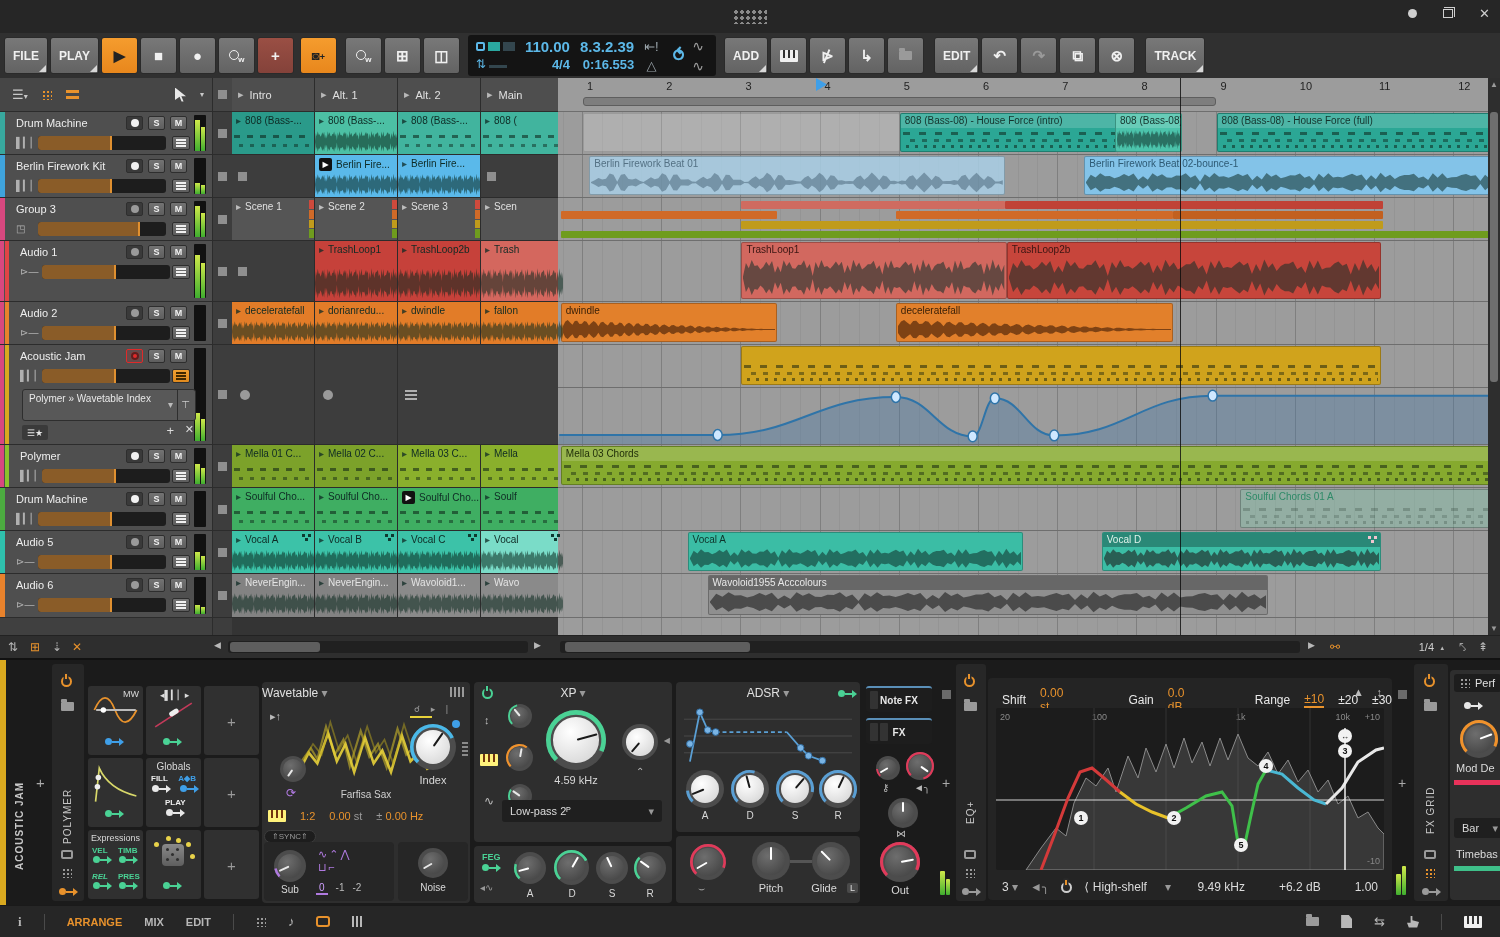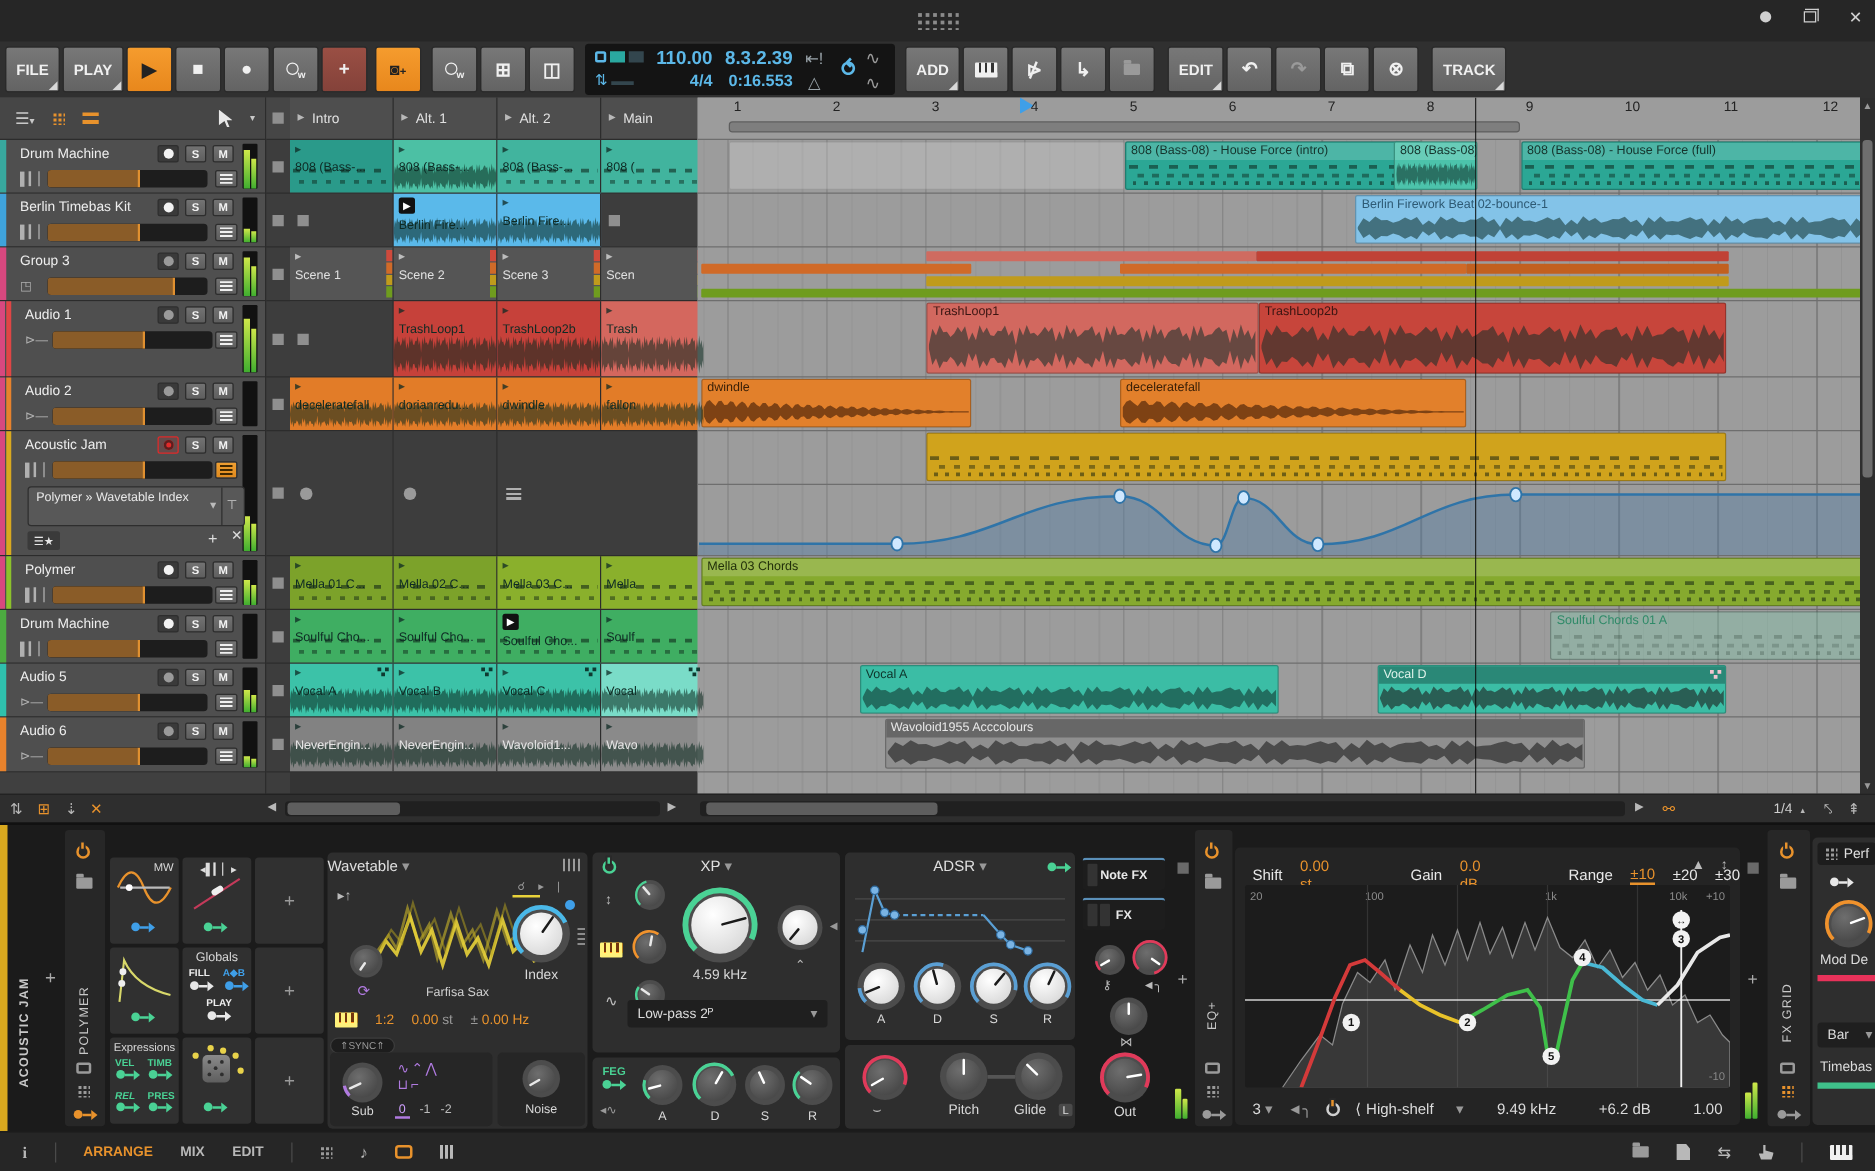--- a/index.html
+++ b/index.html
@@ -122,21 +122,21 @@
   .aj-star .xx{position:absolute;right:2px;top:0px;color:#ddd;font-size:11px;}
 
   
   #scenehead{display:flex;height:34px;background:#4e4e4e;border-bottom:1px solid #2c2c2c;}
   .scol{width:83px;border-right:1px solid #2c2c2c;display:flex;align-items:center;gap:6px;padding-left:6px;color:#e0e0e0;overflow:hidden;flex:none;white-space:nowrap;}
   .scol .i-tri{color:#b8b8b8;}
   .scenelaunch{width:25px;flex:none;display:flex;align-items:center;justify-content:center;}
   .stack-ic{width:12px;height:10px;background:repeating-linear-gradient(#b0b0b0 0 2px,transparent 2px 4px);position:relative;}
   .lrow{display:flex;border-bottom:1px solid #2c2c2c;background:#3d3d3d;}
   .lcell{width:83px;flex:none;border-right:1px solid #2c2c2c;position:relative;overflow:hidden;color:#0e2a24;}
-  .lcell .clabel{position:absolute;left:4px;top:3px;display:flex;gap:4px;font-size:10px;white-space:nowrap;z-index:2;flex-direction:column;}
+  .lcell .clabel{position:absolute;left:4px;top:3px;display:flex;align-items:center;gap:4px;font-size:10px;white-space:nowrap;z-index:2;}
   .lcell .clabel .i-tri{font-size:10px;opacity:.75;}
   .lcell .playbadge{width:13px;height:13px;background:#111;border-radius:2px;color:#fff;display:flex;align-items:center;justify-content:center;font-size:8px;}
   .lcell .wvbox{position:absolute;left:0;right:0;bottom:1px;height:55%;z-index:1;}
   .lcell svg{width:100%;height:100%;}
   .comp-ic{position:absolute;right:3px;top:3px;width:9px;height:7px;z-index:3;}
   .comp-ic::before{content:"";position:absolute;width:3px;height:3px;background:#0e3a30;left:0;top:0;box-shadow:6px 0 #0e3a30,3px 4px #0e3a30;}
   .mdtex{position:absolute;left:2px;right:2px;bottom:3px;height:46%;background-image:
     repeating-linear-gradient(90deg,rgba(10,30,20,.55) 0 6px,transparent 6px 13px),
     repeating-linear-gradient(90deg,rgba(10,30,20,.45) 0 4px,transparent 4px 11px);
     background-size:100% 3px,100% 3px;background-position:0 20%,5px 75%;background-repeat:no-repeat;}
@@ -345,21 +345,21 @@
             <div class="mbtn">
               <i class="bars"></i>
             </div>
             <div class="meter">
               <i class="mfill" style="height: 85%;"></i>
               <i class="mfill2" style="height: 68%;"></i>
             </div>
           </div>
           <div class="trow" style="height: 43px;">
             <i class="strip" style="background: rgb(63, 163, 220);"></i>
-            <div class="tname">Berlin Timebas Kit</div>
+            <div class="tname">Berlin Firework Kit</div>
             <div class="btn-rsm recb" style="left: 126px;">
               <span class="rec-dot "></span>
             </div>
             <div class="btn-rsm" style="left: 148px;">S</div>
             <div class="btn-rsm" style="left: 170px;">M</div>
             <div class="ticon">▌▎▏</div>
             <div class="fader">
               <i class="fill" style="width: 56%;"></i>
               <i class="cap" style="left: 56%;"></i>
             </div>
@@ -1002,20 +1002,26 @@
               <div class="awv"><svg viewBox="0 0 200 30" preserveAspectRatio="none">
                   <use href="#wavA" fill="rgba(15,45,40,0.55)"></use>
                 </svg></div>
             </div>
             <div class="aclip" style="left: 658.6px; width: 299.376px; background: rgb(43, 167, 149);">
               <div class="ahdr light">808 (Bass-08) - House Force (full)</div>
               <div class="amd"></div>
             </div>
           </div>
           <div class="arow" style="height: 43px;">
+            <div class="aclip" style="left: 31.336px; width: 415.8px; background: rgb(169, 207, 230); opacity: 0.85;">
+              <div class="ahdr none" style="color: rgb(72, 106, 128);">Berlin Firework Beat 01</div>
+              <div class="awv"><svg viewBox="0 0 200 30" preserveAspectRatio="none">
+                  <use href="#wavC" fill="rgba(40,70,95,0.45)"></use>
+                </svg></div>
+            </div>
             <div class="aclip" style="left: 526.336px; width: 431.64px; background: rgb(131, 195, 232);">
               <div class="ahdr none" style="color: rgb(46, 90, 116);">Berlin Firework Beat 02-bounce-1</div>
               <div class="awv"><svg viewBox="0 0 200 30" preserveAspectRatio="none">
                   <use href="#wavA" fill="rgba(15,45,40,0.55)"></use>
                 </svg></div>
             </div>
           </div>
           <div class="arow lanes" style="height: 43px;">
             <i style="position: absolute; left: 183.4px; width: 263.736px; top: 3px; height: 8px; background: rgb(207, 107, 96); border-radius: 1px;"></i>
             <i style="position: absolute; left: 447.136px; width: 377.784px; top: 3px; height: 8px; background: rgb(192, 66, 54); border-radius: 1px;"></i>

